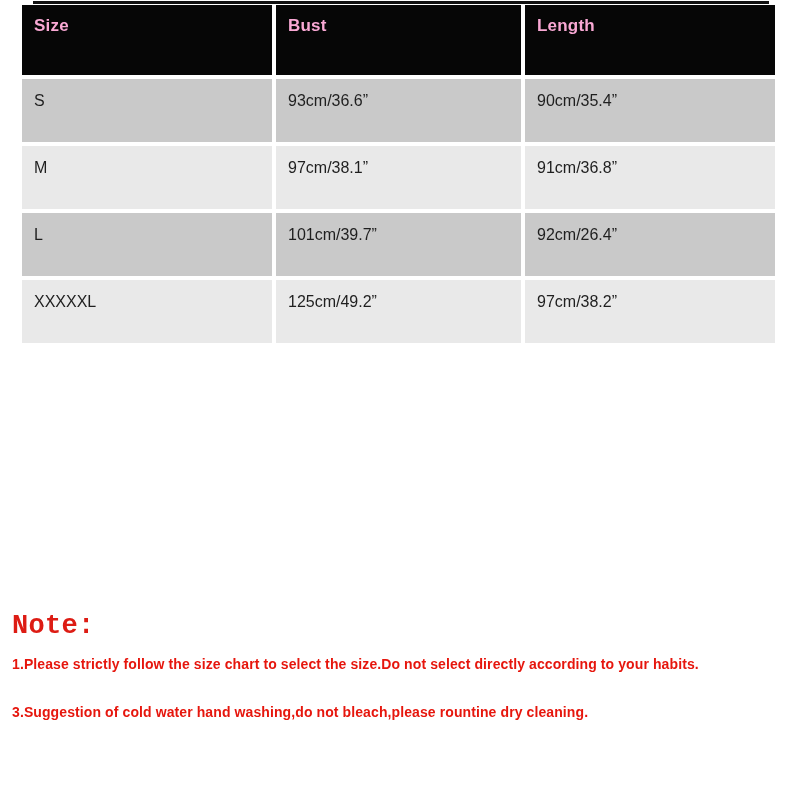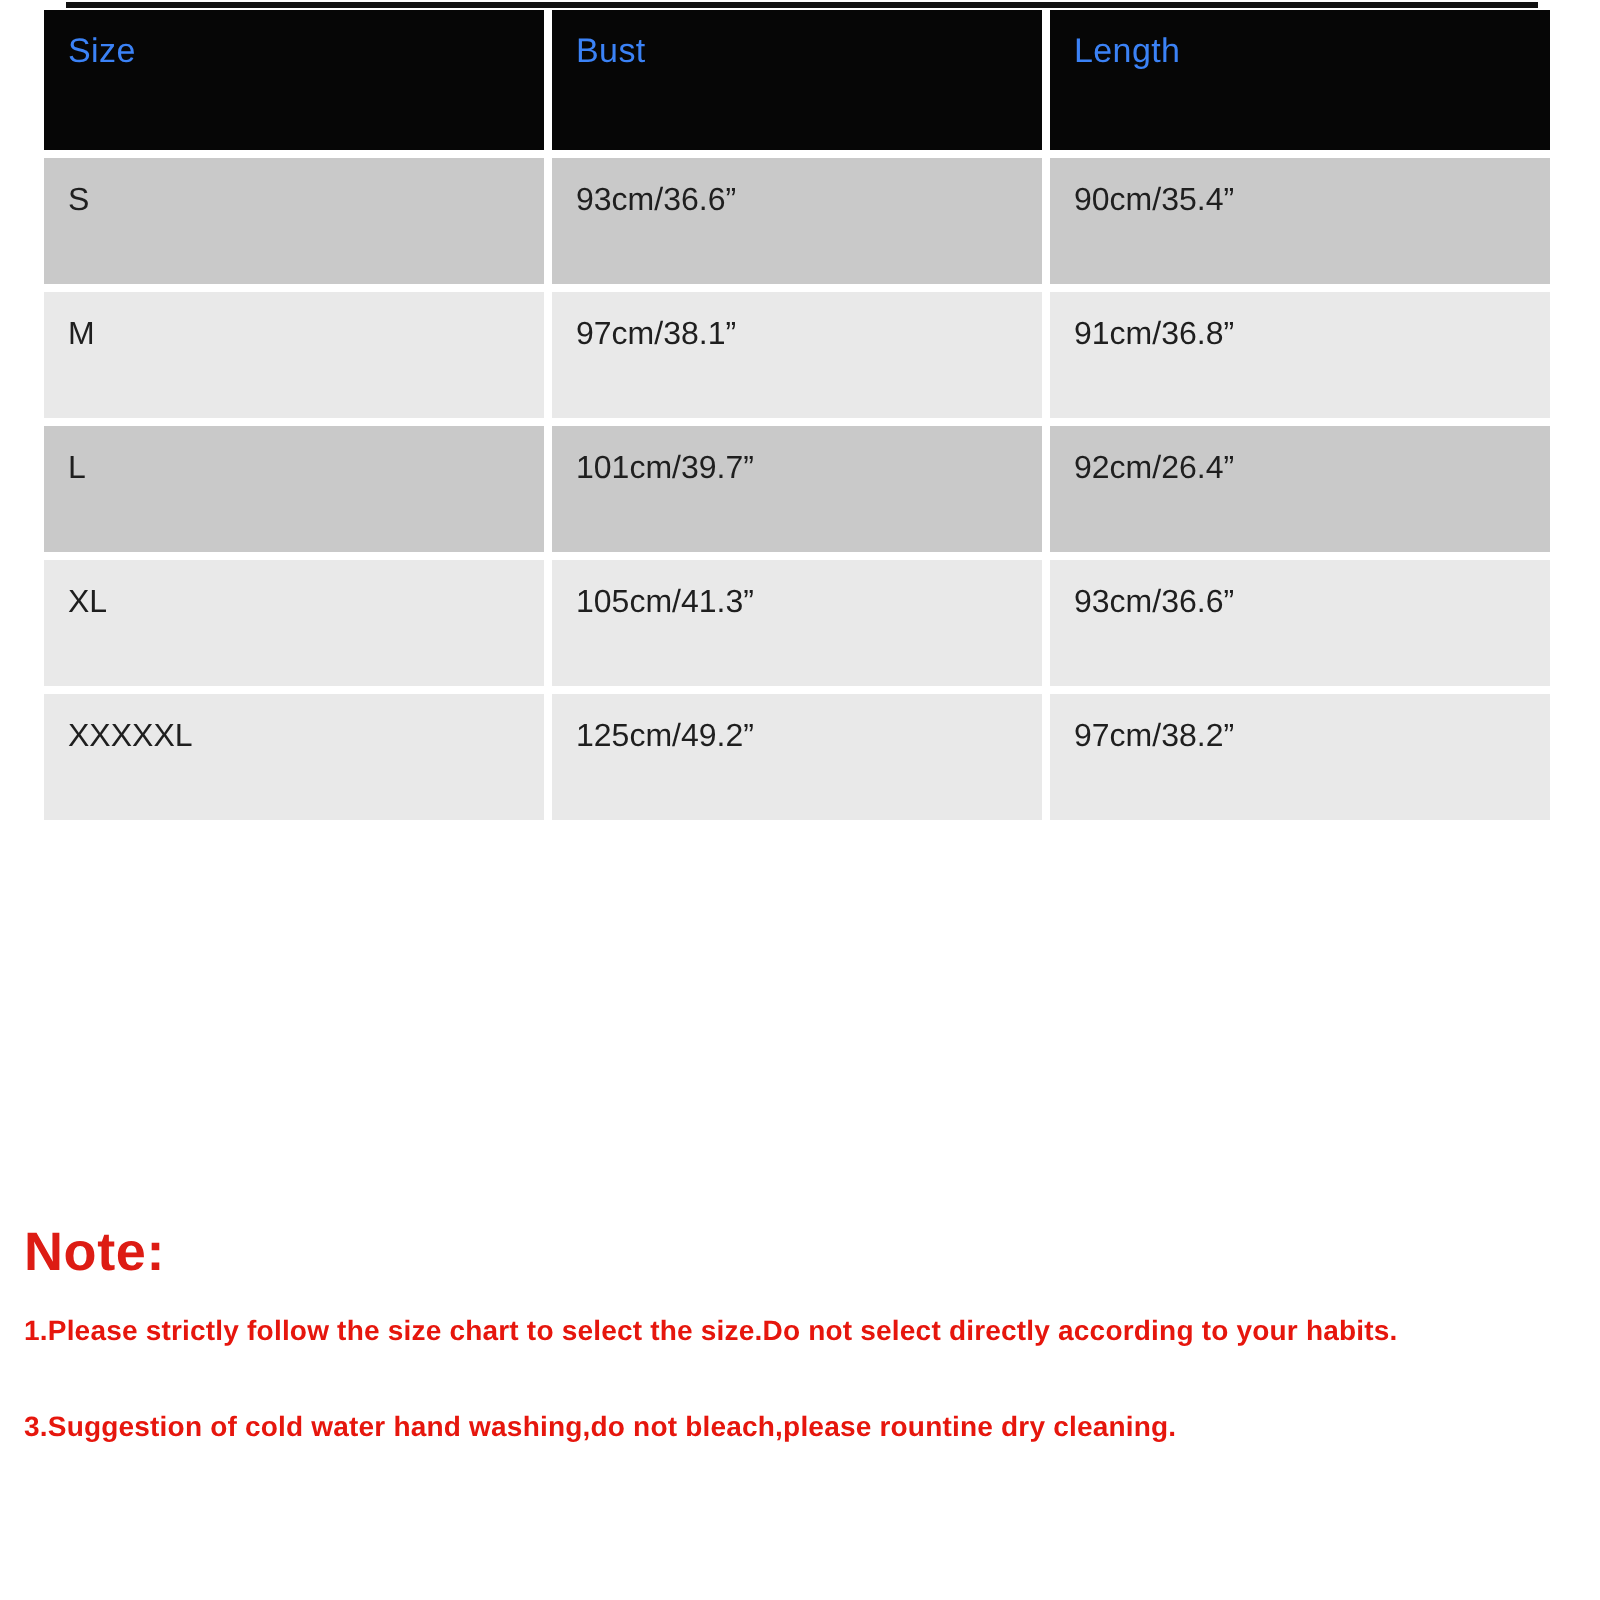--- a/index.html
+++ b/index.html
@@ -25,22 +25,22 @@
     border-spacing: 4px 4px;
     table-layout: fixed;
     width: 761px;
   }
   table.size-chart col.c1 { width: 250px; }
   table.size-chart col.c2 { width: 245px; }
   table.size-chart col.c3 { width: 250px; }
 
   table.size-chart th {
     background: #060606;
-    color: #3b82f6;
-    font-weight: normal;
+    color: #f9a8d4;
+    font-weight: bold;
     font-size: 17px;
     text-align: left;
     vertical-align: top;
     height: 70px;
     padding: 11px 0 0 12px;
     letter-spacing: 0.2px;
   }
   table.size-chart td {
     font-size: 16px;
     color: #1f1f1f;
@@ -57,20 +57,21 @@
     left: 12px;
     top: 610px;
     width: 788px;
   }
   .notes h2 {
     color: #dd1c14;
     font-size: 27px;
     font-weight: bold;
     letter-spacing: 0.3px;
     margin: 0 0 15px 0;
+    font-family: Liberation Mono, monospace;
   }
   .notes p {
     color: #e6160d;
     font-size: 14px;
     font-weight: bold;
     white-space: nowrap;
     margin: 0 0 32px 0;
     letter-spacing: 0.1px;
   }
 </style>
@@ -104,25 +105,20 @@
         <td>M</td>
         <td>97cm/38.1”</td>
         <td>91cm/36.8”</td>
       </tr>
       <tr class="row-dark">
         <td>L</td>
         <td>101cm/39.7”</td>
         <td>92cm/26.4”</td>
       </tr>
       <tr class="row-light">
-        <td>XL</td>
-        <td>105cm/41.3”</td>
-        <td>93cm/36.6”</td>
-      </tr>
-      <tr class="row-light">
         <td>XXXXXL</td>
         <td>125cm/49.2”</td>
         <td>97cm/38.2”</td>
       </tr>
     </tbody>
   </table>
 
   <div class="notes">
     <h2>Note:</h2>
     <p>1.Please strictly follow the size chart to select the size.Do not select directly according to your habits.</p>

